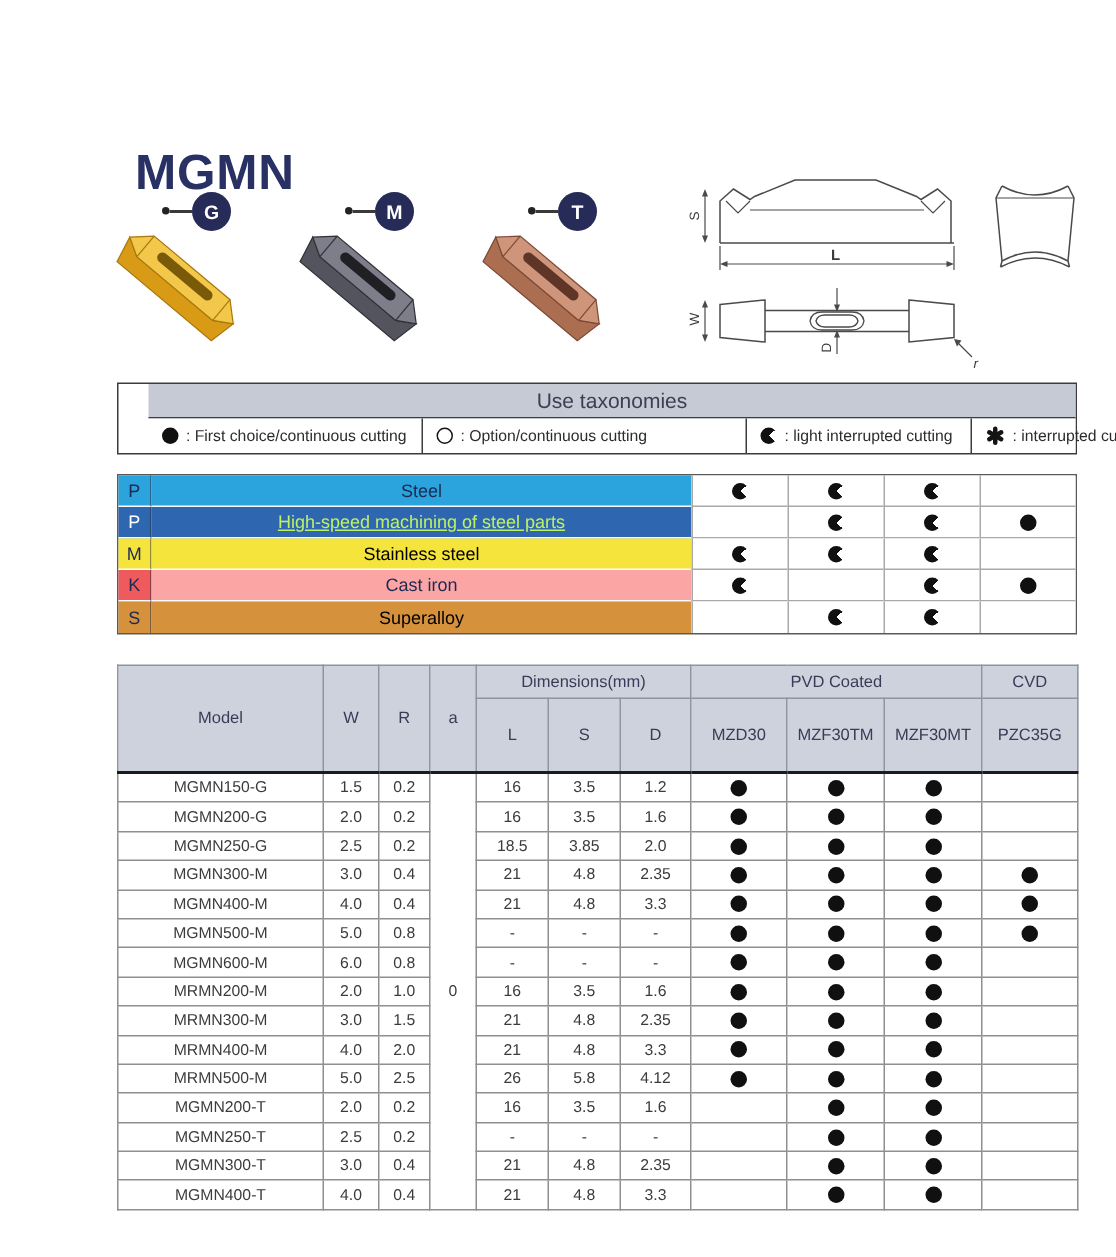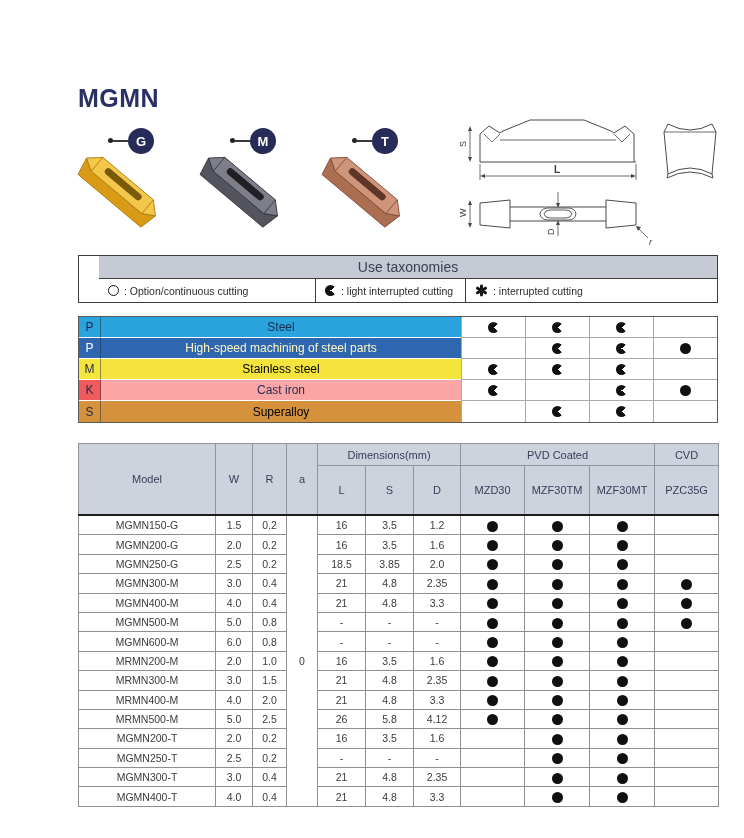--- a/index.html
+++ b/index.html
@@ -1,20 +1,20 @@
 <!DOCTYPE html>
 <html><head>
 <meta charset="utf-8">
 <style>
   html,body{margin:0;padding:0;background:#fff;}
   body{font-family:"Liberation Sans", sans-serif;}
   .page{position:relative;width:744px;height:838px;background:#ffffff;overflow:hidden;}
 
   
-  .title{position:absolute;left:78px;top:84px;margin:0;font-size:25px;font-weight:800;
+  .title{position:absolute;left:78px;top:84px;margin:12px;font-size:33px;font-weight:800;
          color:#283064;letter-spacing:.5px;}
 
   
   .products{position:absolute;left:66px;top:116px;width:400px;height:130px;}
   .product{position:absolute;top:0;width:128px;height:130px;}
   .product.p0{left:0;} .product.p1{left:122px;} .product.p2{left:244px;}
   .insert-svg{position:absolute;left:0;top:16px;width:110px;height:110px;}
   .badge{position:absolute;top:12px;left:62px;width:26px;height:26px;border-radius:50%;
          background:#262B58;color:#fff;font-size:13px;font-weight:bold;
          display:flex;align-items:center;justify-content:center;}
@@ -162,20 +162,24 @@
       <path d="M212,10 L208,18 L212,60 M256,10 L260,18 L256,60"></path>
       <path d="M208,18 H260" stroke-width="0.8"></path>
       <path d="M212,60 Q234,48 256,60"></path>
       <path d="M211,64 Q234,52 257,64 M212,60 L211,64 M256,60 L257,64"></path>
     </svg>
   </div>
 
   <div class="tax-block">
     <div class="tax-head">Use taxonomies</div>
     <div class="legend">
+      <div class="legend-cell lc0">
+        <span class="sym full"></span>
+        <span>: First choice/continuous cutting</span>
+      </div>
       <div class="legend-cell lc1">
         <span class="sym open"></span>
         <span>: Option/continuous cutting</span>
       </div>
       <div class="legend-cell lc2">
         <span class="sym pac"></span>
         <span>: light interrupted cutting</span>
       </div>
       <div class="legend-cell lc3">
         <svg width="13" height="13" viewBox="0 0 20 20">
@@ -200,21 +204,21 @@
         <div class="tmark">
           <span class="sym pac"></span>
         </div>
         <div class="tmark">
           <span class="sym pac"></span>
         </div>
         <div class="tmark"></div>
       </div>
       <div class="trow">
         <div class="tcode" style="background: rgb(47, 102, 176); color: rgb(255, 255, 255);">P</div>
-        <div class="tname" style="background: rgb(47, 102, 176); color: #fef9c3;">High-speed machining of steel parts</div>
+        <div class="tname" style="background: rgb(47, 102, 176); color: #bef264; text-decoration: underline;">High-speed machining of steel parts</div>
         <div class="tmark"></div>
         <div class="tmark">
           <span class="sym pac"></span>
         </div>
         <div class="tmark">
           <span class="sym pac"></span>
         </div>
         <div class="tmark">
           <span class="sym full"></span>
         </div>

